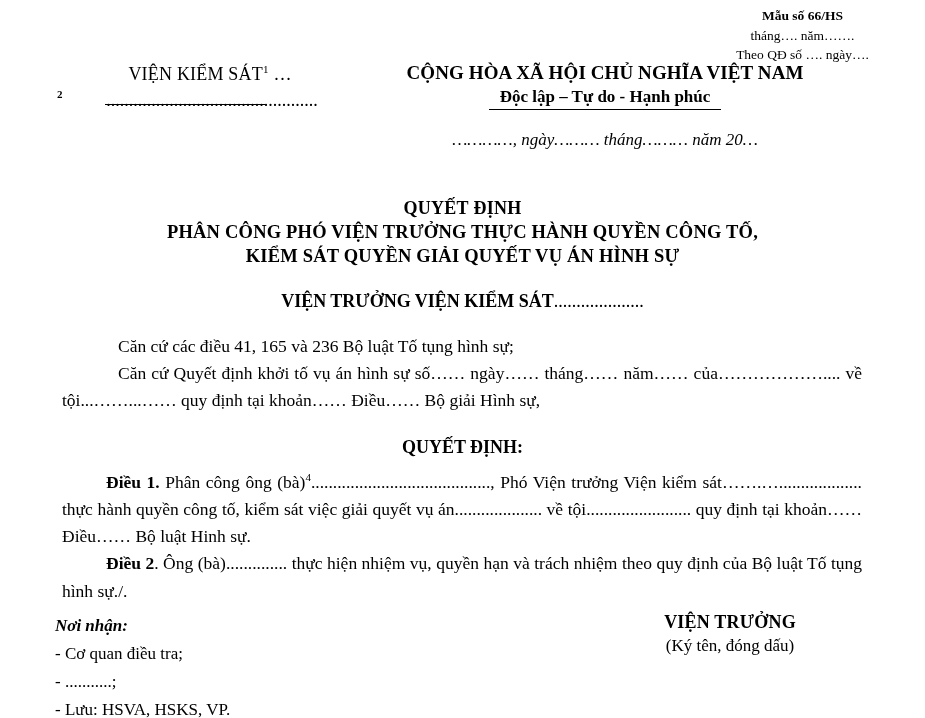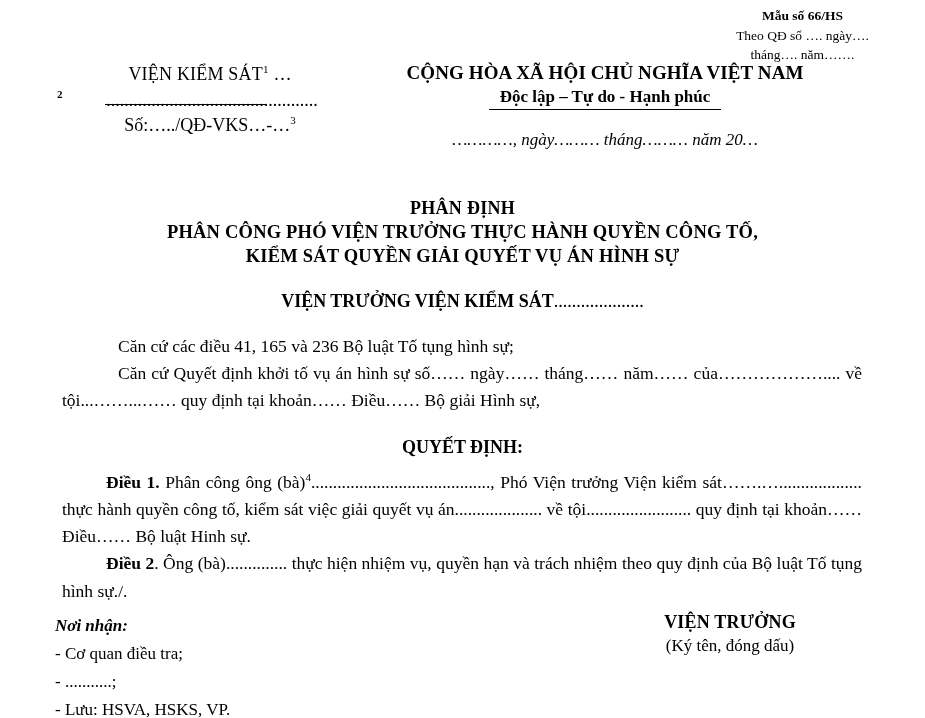--- a/index.html
+++ b/index.html
@@ -269,48 +269,47 @@
     margin-top: 3px;
   }
 </style>
 </head>
 <body>
 
 <div class="page">
 
   <div class="form-code">
     <div class="code-title">Mẫu số 66/HS</div>
+    <div class="code-line">tháng…. năm…….</div>
     <div class="code-line">Theo QĐ số …. ngày….</div>
-    <div class="code-line">tháng…. năm…….</div>
   </div>
 
   <div class="header">
 
     <div class="hdr-left">
       <div class="org"><span>VIỆN KIỂM SÁT</span><sup>1</sup><span> …</span></div>
 
       <div class="dotted-wrap">
         <span class="supmark">2</span>
         <span class="dots-row">...............................................</span>
         <span class="rule-left"></span>
       </div>
 
-      <div class="sohieu"><span>Số:…../QĐ-VKS…-…</span><sup>3</sup></div>
     </div>
 
     <div class="hdr-right">
       <div class="nation">CỘNG HÒA XÃ HỘI CHỦ NGHĨA VIỆT NAM</div>
       <div class="motto">Độc lập – Tự do - Hạnh phúc</div>
       <div class="rule-right"></div>
       <div class="dateline">…………, ngày……… tháng……… năm 20…</div>
     </div>
   </div>
 
   <div class="title-block">
-    <div class="t1">PHÂN ĐỊNH</div>
+    <div class="t1">QUYẾT ĐỊNH</div>
     <div class="t2">PHÂN CÔNG PHÓ VIỆN TRƯỞNG THỰC HÀNH QUYỀN CÔNG TỐ,</div>
     <div class="t3">KIỂM SÁT QUYỀN GIẢI QUYẾT VỤ ÁN HÌNH SỰ</div>
   </div>
 
   <div class="subject-line"><b>VIỆN TRƯỞNG VIỆN KIỂM SÁT</b><span>....................</span></div>
 
   <div class="body-block">
     <p class="p-plain">Căn cứ các điều 41, 165 và 236 Bộ luật Tố tụng hình sự;</p>
     <p class="p-just">Căn cứ Quyết định khởi tố vụ án hình sự số…… ngày…… tháng…… năm…… của……………….... về tội...……...…… quy định tại khoản…… Điều…… Bộ giải Hình sự,</p>
   </div>

